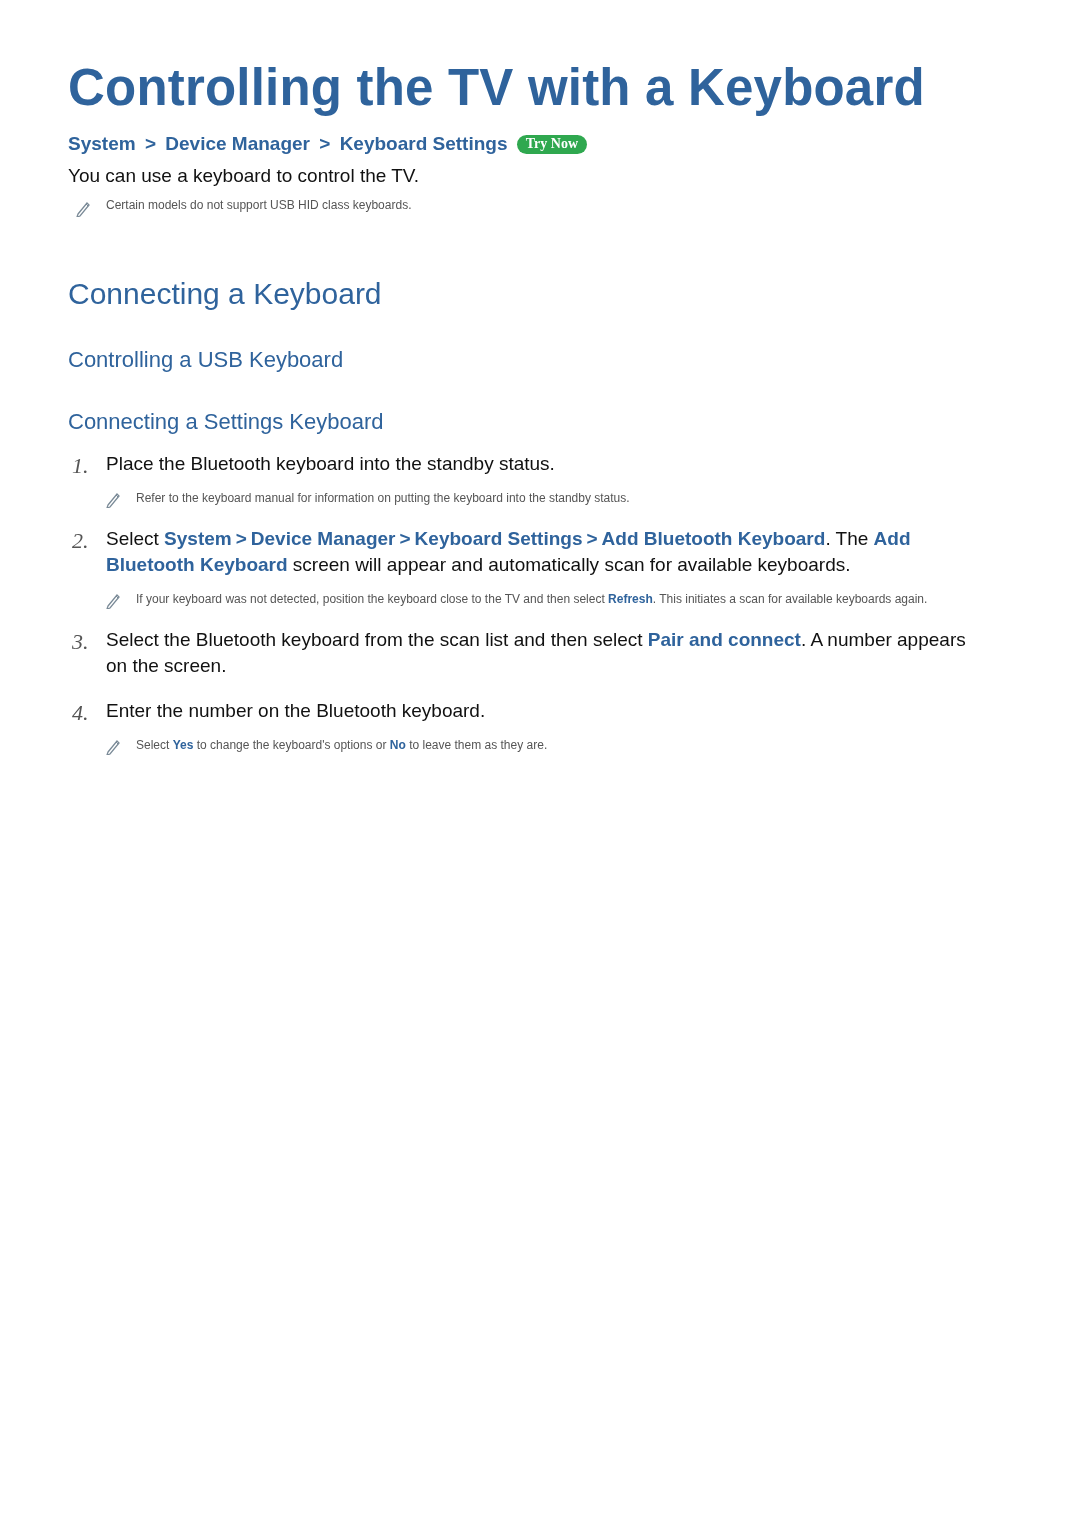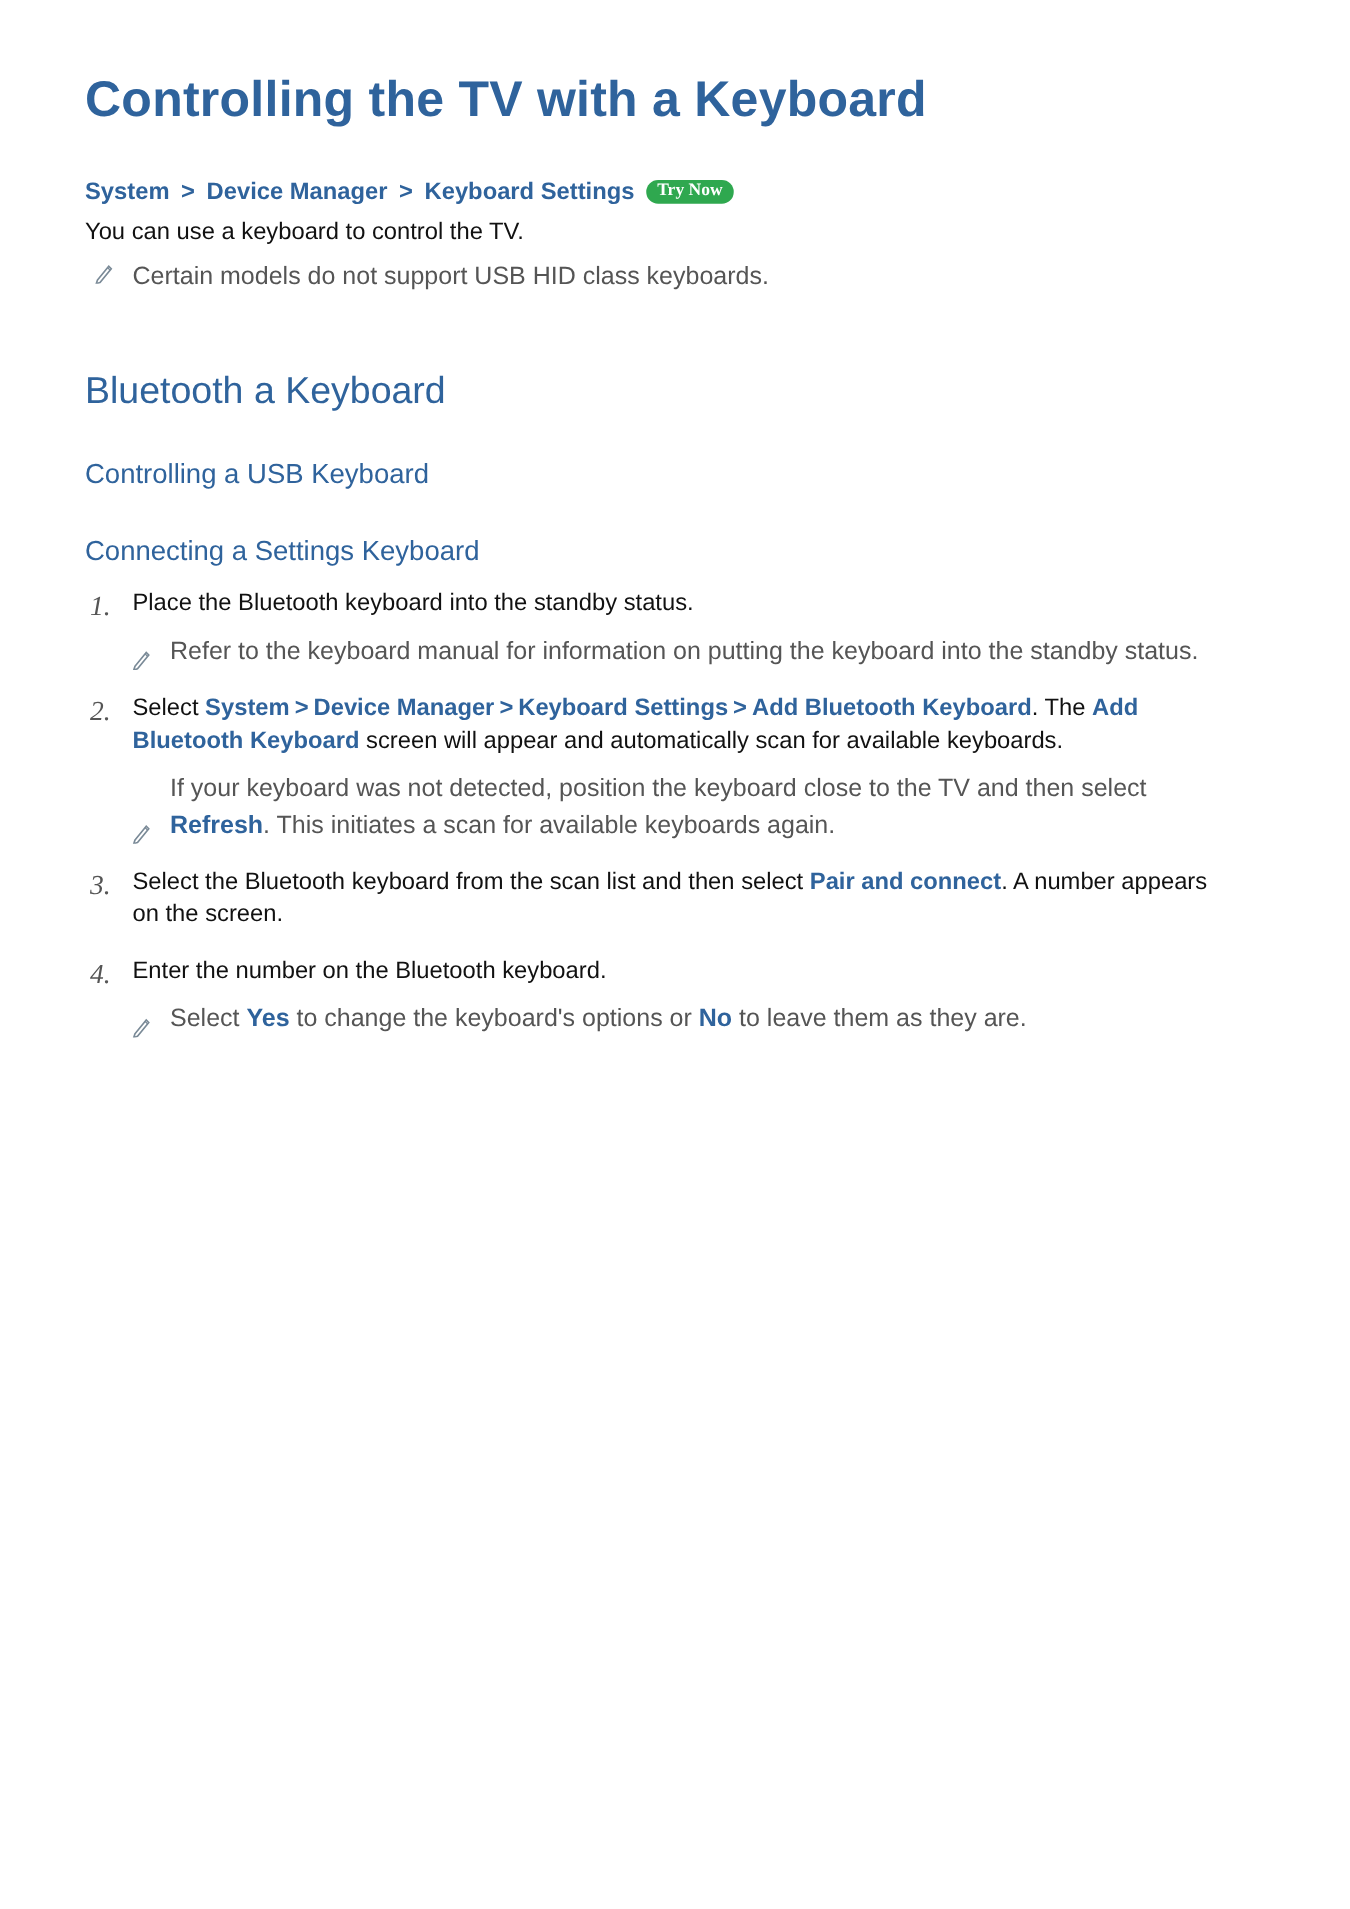--- a/index.html
+++ b/index.html
@@ -9,23 +9,23 @@
     font-family: Arial, Helvetica, sans-serif;
     color: #222;
     width: 1080px;
   }
   .page {
     padding: 58px 72px 60px 68px;
     box-sizing: border-box;
   }
   h1.page-title {
     color: #2f639c;
-    font-size: 40px;
+    font-size: 51px;
     font-weight: 700;
-    margin: 0 0 40px 0;
+    margin: 0 0 16px 0;
     letter-spacing: 0.2px;
   }
   .breadcrumb-line {
     font-size: 19px;
     color: #2f639c;
     font-weight: 600;
     margin: 0 0 10px 0;
   }
   .breadcrumb-line .sep {
     color: #2f639c;
@@ -58,21 +58,21 @@
     margin-left: 14px;
   }
   .pencil-icon {
     flex: 0 0 auto;
     width: 16px;
     height: 18px;
     margin-top: 2px;
   }
   .pencil-icon svg { display:block; }
   .note-text {
-    font-size: 20px;
+    font-size: 12px;
     color: #555;
     line-height: 1.45;
   }
   h2.section {
     color: #2f639c;
     font-size: 30px;
     font-weight: 400;
     margin: 60px 0 24px 0;
   }
   h3.subsection {
@@ -135,21 +135,21 @@
   <div class="note-row">
     <span class="pencil-icon">
       <svg viewBox="0 0 16 18" width="16" height="18">
           <path d="M2 15 L11 4 L13 6 L4 17 L1 18 Z" fill="none" stroke="#7a8a97" stroke-width="1.3"></path>
           <path d="M10 5 L12 7" stroke="#7a8a97" stroke-width="1"></path>
         </svg>
     </span>
     <span class="note-text">Certain models do not support USB HID class keyboards.</span>
   </div>
 
-  <h2 class="section">Bluetooth a Keyboard</h2>
+  <h2 class="section">Connecting a Keyboard</h2>
 
   <h3 class="subsection">Controlling a USB Keyboard</h3>
 
   <h3 class="subsection">Connecting a Settings Keyboard</h3>
 
   <ol class="steps">
 
     <li>
       <span>Place the Bluetooth keyboard into the standby status.</span>
       <div class="note-row inner">

